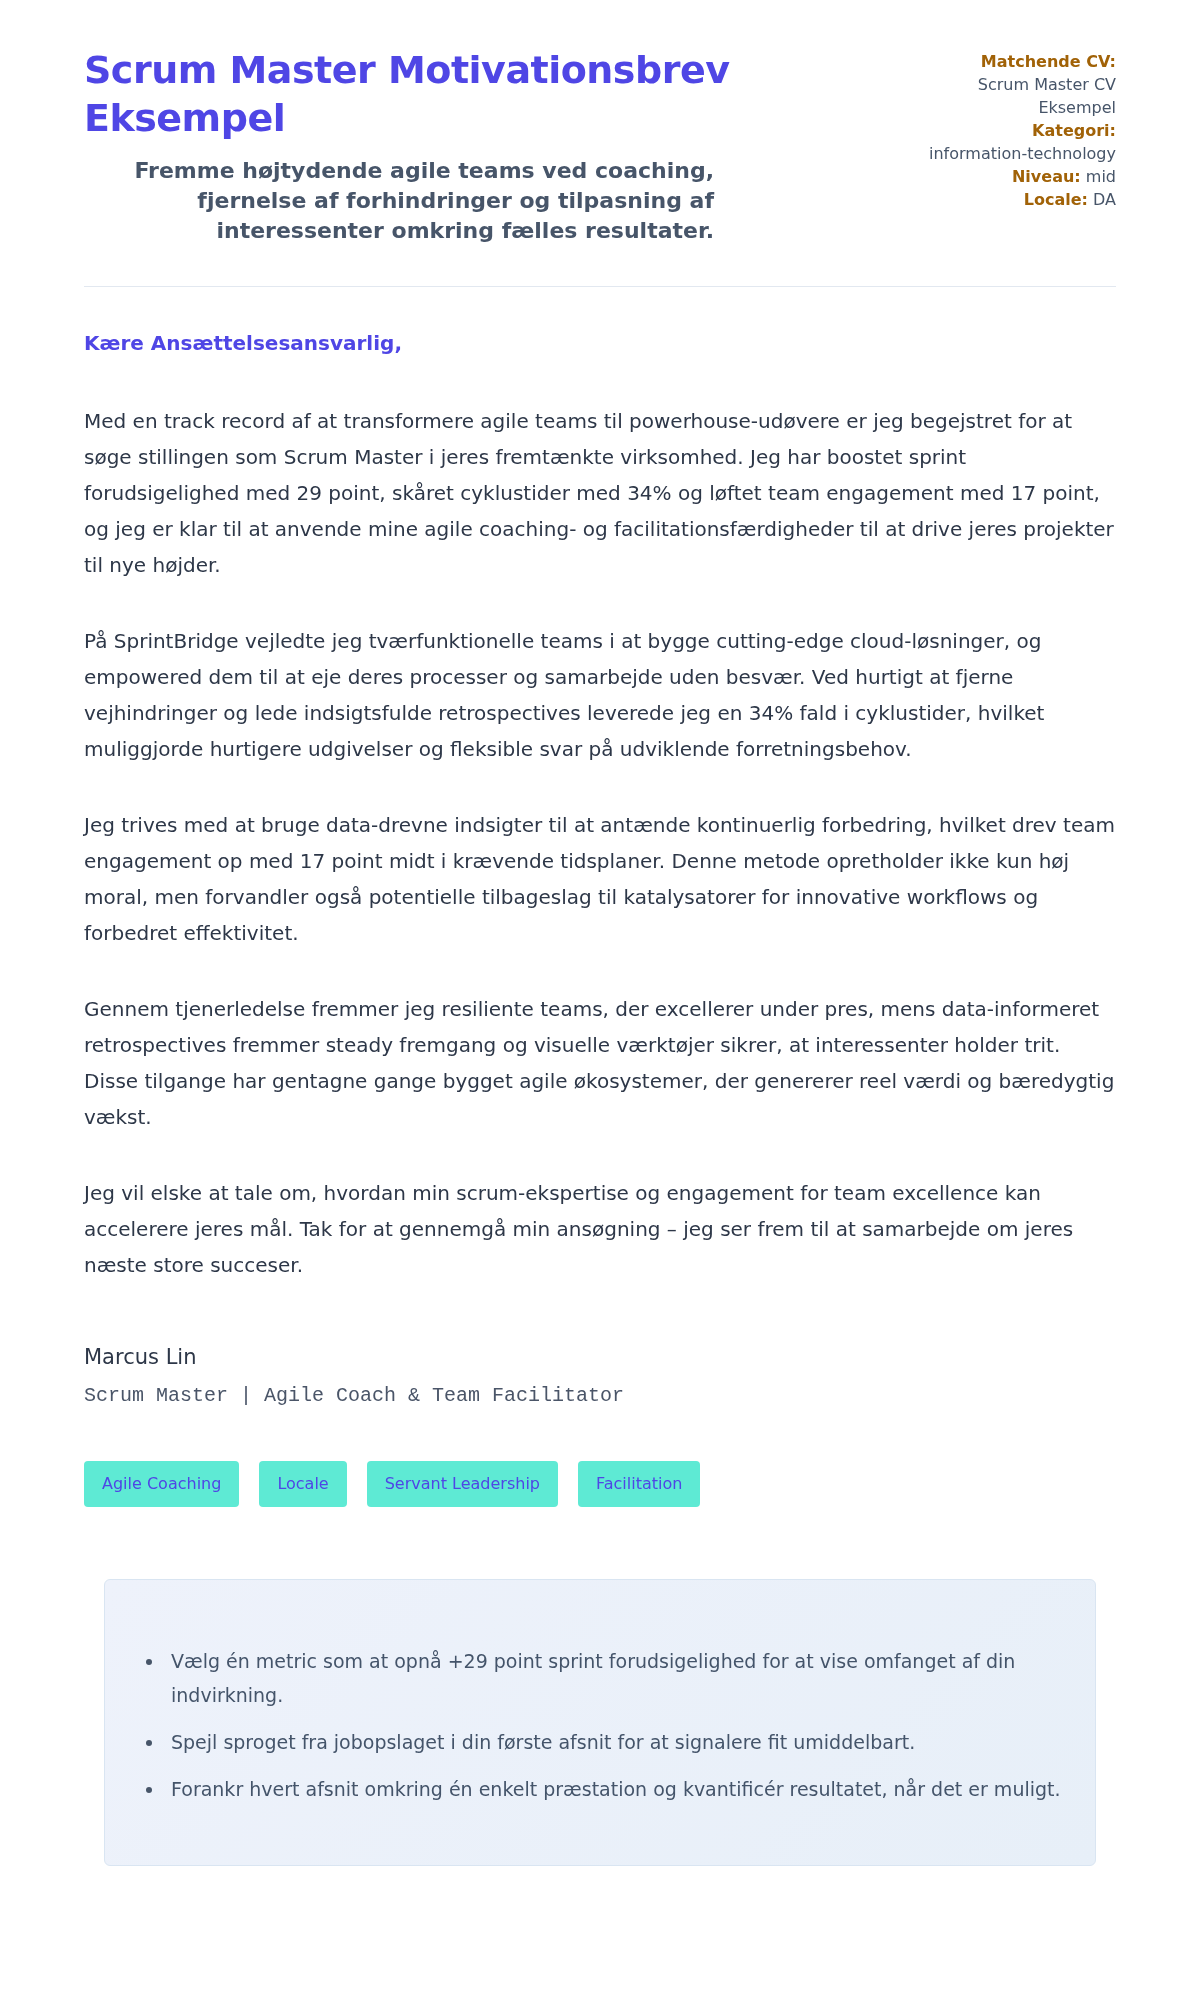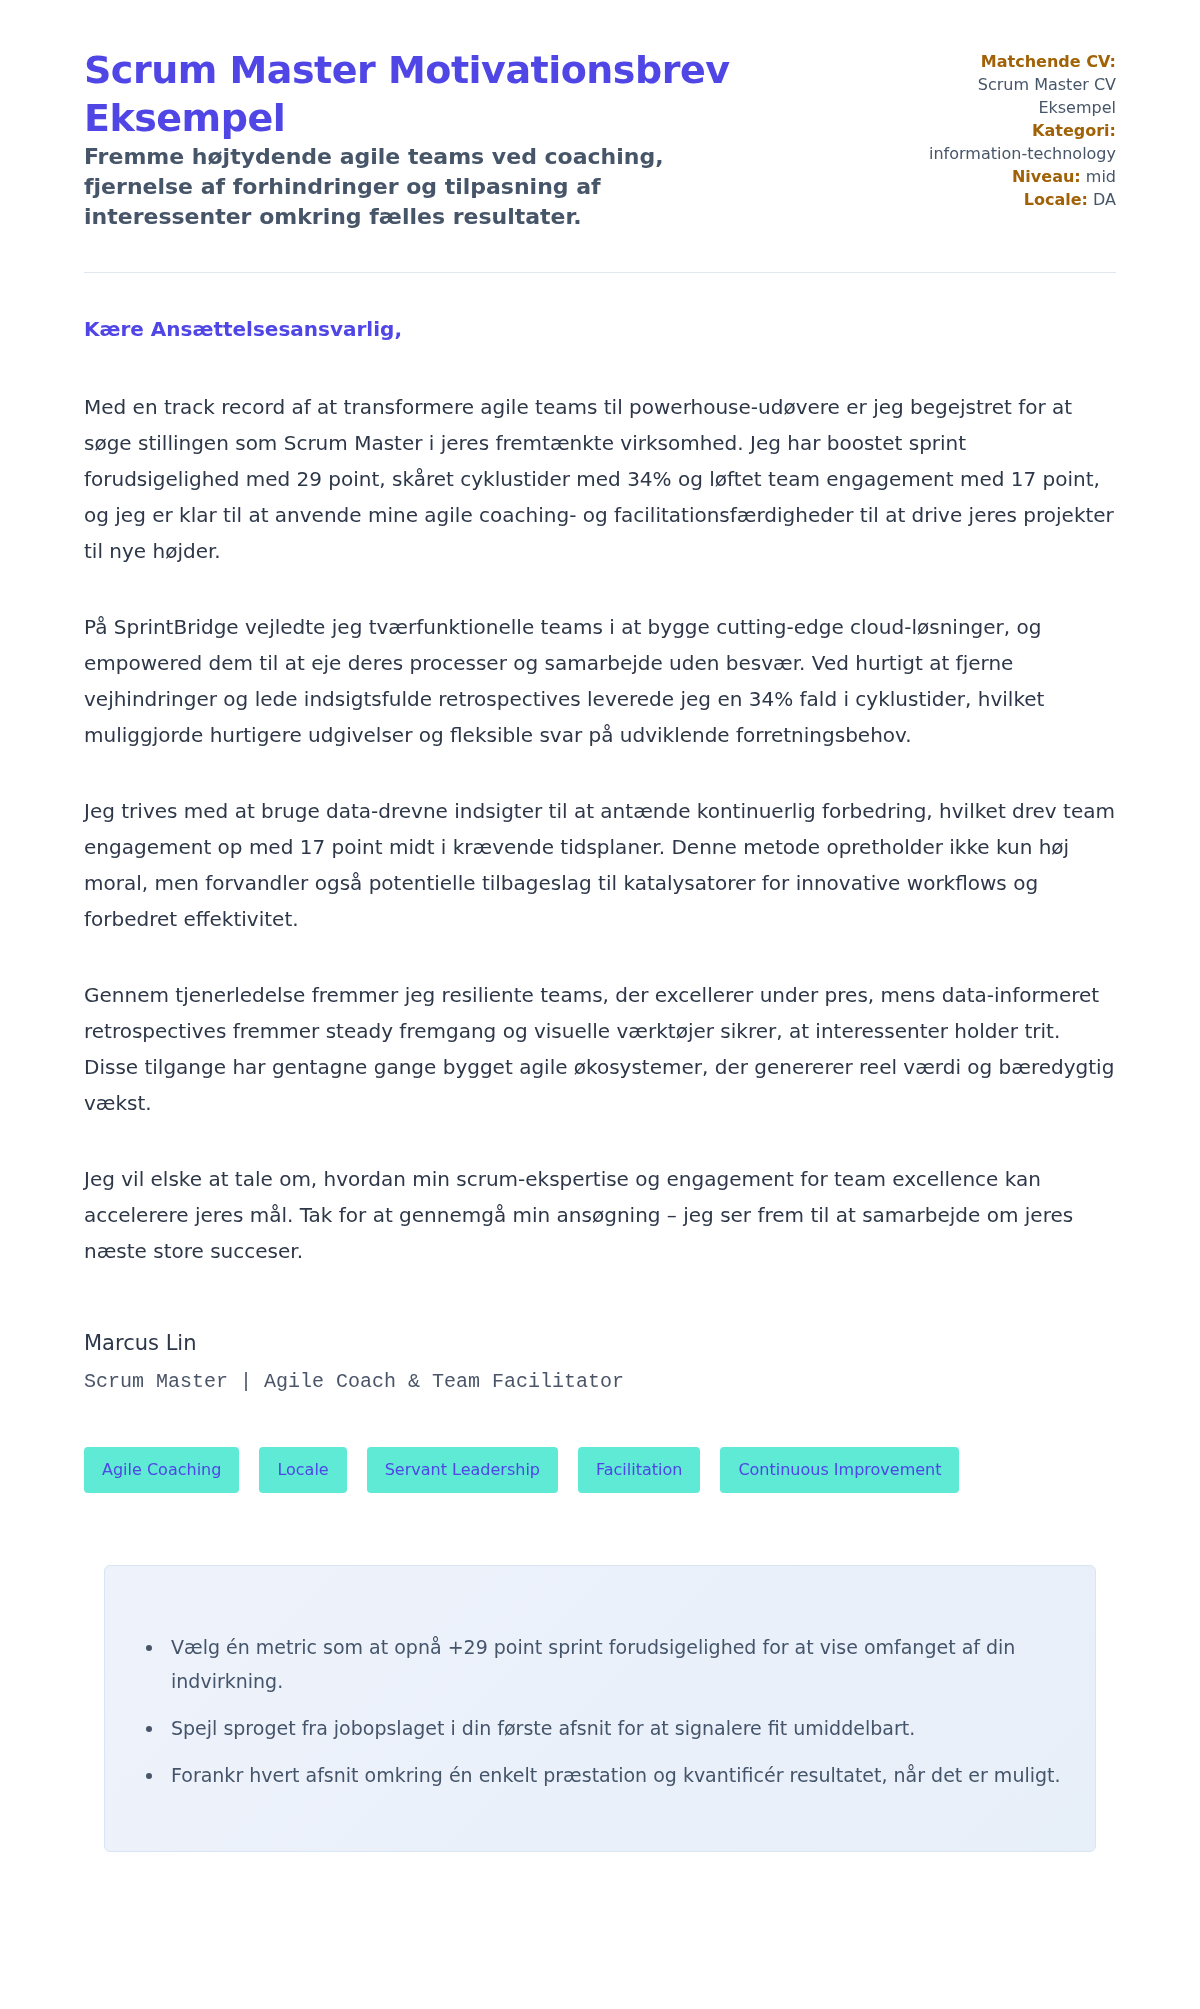--- a/index.html
+++ b/index.html
@@ -18,25 +18,27 @@
   .title-block { flex: 1 1 auto; padding-right: 30px; }
   .page-title {
     color: #4f46e5;
     font-size: 38px;
     line-height: 48px;
     font-weight: bold;
     max-width: 740px;
     letter-spacing: -0.5px;
   }
   .page-subtitle {
+    margin-top: 14px;
     color: #475569;
     font-size: 22px;
     line-height: 30px;
     font-weight: bold;
     max-width: 630px;
+    text-align: right;
   }
   .meta {
     flex: 0 0 190px;
     width: 190px;
     text-align: right;
     font-size: 16px;
     line-height: 23px;
     color: #475569;
     padding-top: 4px;
   }
@@ -134,21 +136,20 @@
 
   <div class="signature-name">Marcus Lin</div>
   <div class="signature-role">Scrum Master | Agile Coach &amp; Team Facilitator</div>
 
   <div class="tags">
 
   <span class="tag">Agile Coaching</span>
       <span class="tag">Locale</span>
       <span class="tag">Servant Leadership</span>
       <span class="tag">Facilitation</span>
-      <span class="tag">Continuous Improvement</span>
     </div>
 
   <div class="tips-box">
     <ul class="tips-list">
 
     <li>Vælg én metric som at opnå +29 point sprint forudsigelighed for at vise omfanget af din indvirkning.</li>
         <li>Spejl sproget fra jobopslaget i din første afsnit for at signalere fit umiddelbart.</li>
         <li>Forankr hvert afsnit omkring én enkelt præstation og kvantificér resultatet, når det er muligt.</li>
       </ul>
   </div>

